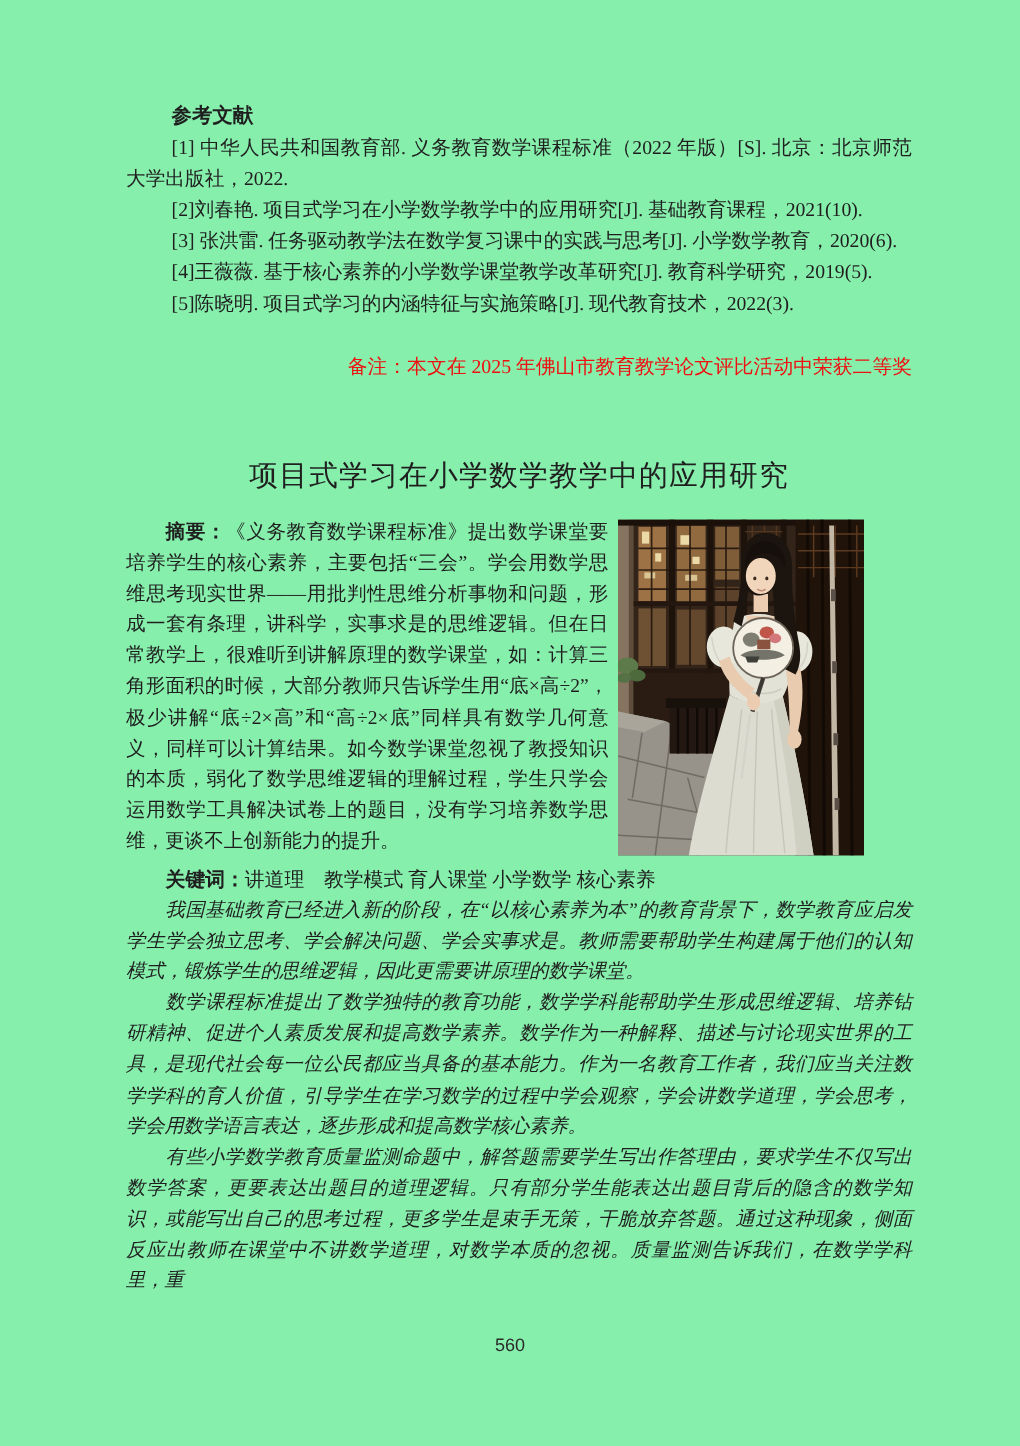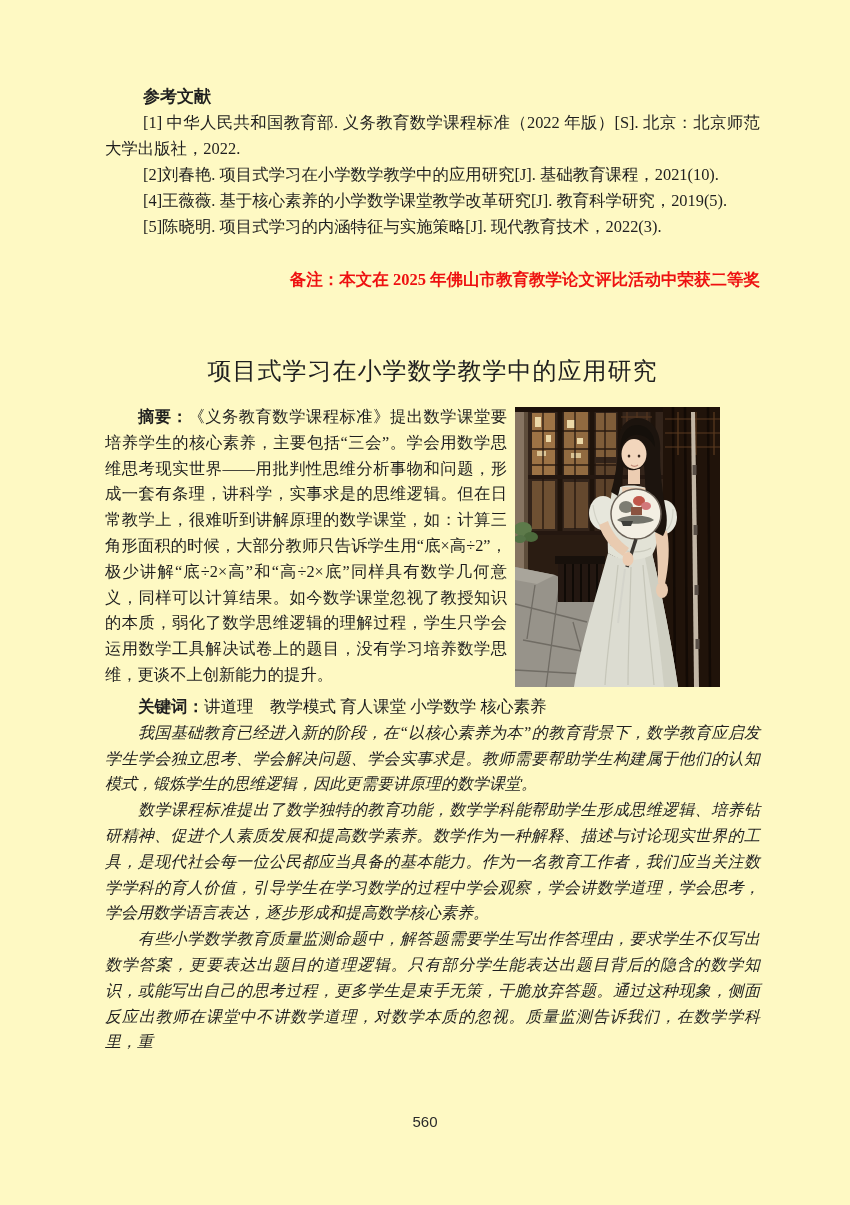--- a/index.html
+++ b/index.html
@@ -1,19 +1,19 @@
 <!DOCTYPE html>
 <html><head>
 <meta charset="utf-8">
 <style>
   html,body{margin:0;padding:0;background:#ffffff;}
   .page{
     position:relative;
     width:850px;height:1205px;
-    background:#fef9c3;
+    background:#86efac;
     font-family:"Liberation Serif","DejaVu Serif",serif;
     color:#1f1f1f;
     overflow:hidden;
   }
   .content{
     position:absolute;
     left:105px;top:0;
     width:655px;
   }
   .refs-heading{
@@ -25,21 +25,21 @@
   .ref-item{
     margin:0;
     font-size:16.4px;line-height:26px;
     text-indent:38px;
     text-align:justify;
     text-justify:inter-ideograph;
   }
   .award-note{
     margin:27px 0 0 0;
     font-size:16.5px;line-height:26px;
-    font-weight:bold;
+    font-weight:normal;
     text-align:right;
   }
   .article-title{
     margin:60px 0 0 0;
     font-size:24px;line-height:36px;
     font-weight:400;
     letter-spacing:1px;
     text-align:center;
   }
   .author-line{
@@ -102,20 +102,21 @@
 </head>
 <body>
 
 <div class="page">
   <div class="content">
 
     <p class="refs-heading">参考文献</p>
 
     <p class="ref-item">[1] 中华人民共和国教育部. 义务教育数学课程标准（2022 年版）[S]. 北京：北京师范大学出版社，2022.</p>
     <p class="ref-item">[2]刘春艳. 项目式学习在小学数学教学中的应用研究[J]. 基础教育课程，2021(10).</p>
+    <p class="ref-item">[3] 张洪雷. 任务驱动教学法在数学复习课中的实践与思考[J]. 小学数学教育，2020(6).</p>
     <p class="ref-item">[4]王薇薇. 基于核心素养的小学数学课堂教学改革研究[J]. 教育科学研究，2019(5).</p>
     <p class="ref-item">[5]陈晓明. 项目式学习的内涵特征与实施策略[J]. 现代教育技术，2022(3).</p>
 
     <p class="award-note" style="color: rgb(238, 17, 17);">备注：本文在 2025 年佛山市教育教学论文评比活动中荣获二等奖</p>
 
     <h1 class="article-title">项目式学习在小学数学教学中的应用研究</h1>
 
     <div class="abstract-row">
       <div class="abstract-col">
         <p class="abstract-para"><span class="bold-label">摘要：</span><span>《义务教育数学课程标准》提出数学课堂要培养学生的核心素养，主要包括“三会”。学会用数学思维思考现实世界——用批判性思维分析事物和问题，形成一套有条理，讲科学，实事求是的思维逻辑。但在日常教学上，很难听到讲解原理的数学课堂，如：计算三角形面积的时候，大部分教师只告诉学生用“底×高÷2”，极少讲解“底÷2×高”和“高÷2×底”同样具有数学几何意义，同样可以计算结果。如今数学课堂忽视了教授知识的本质，弱化了数学思维逻辑的理解过程，学生只学会运用数学工具解决试卷上的题目，没有学习培养数学思维，更谈不上创新能力的提升。</span></p>

